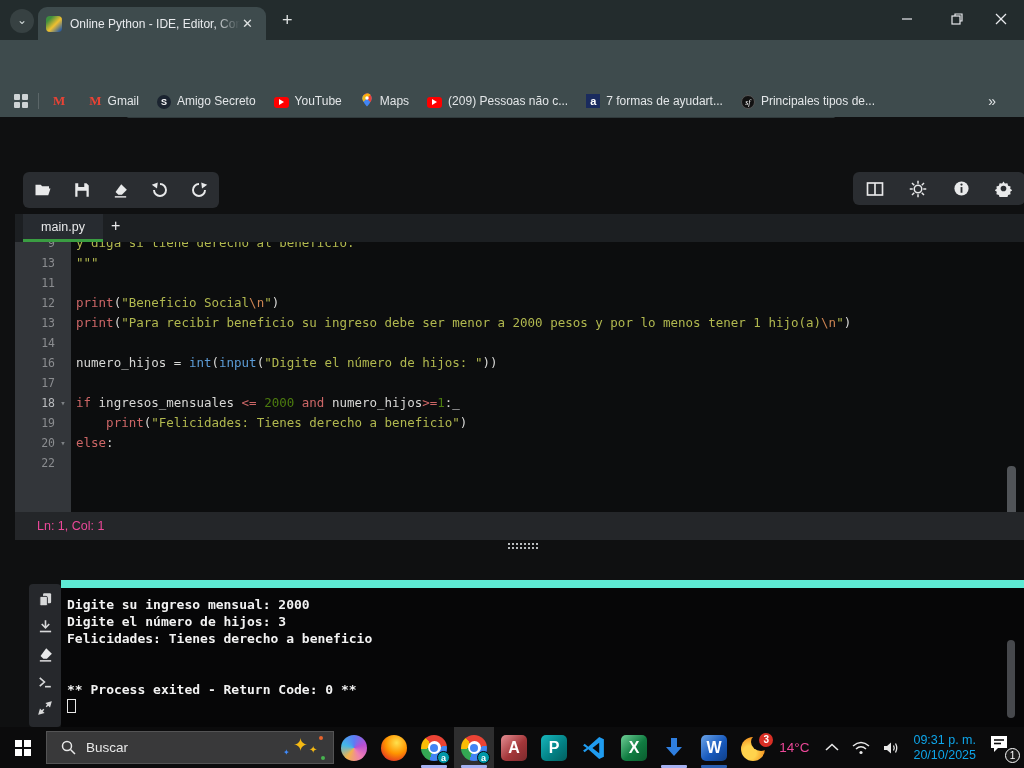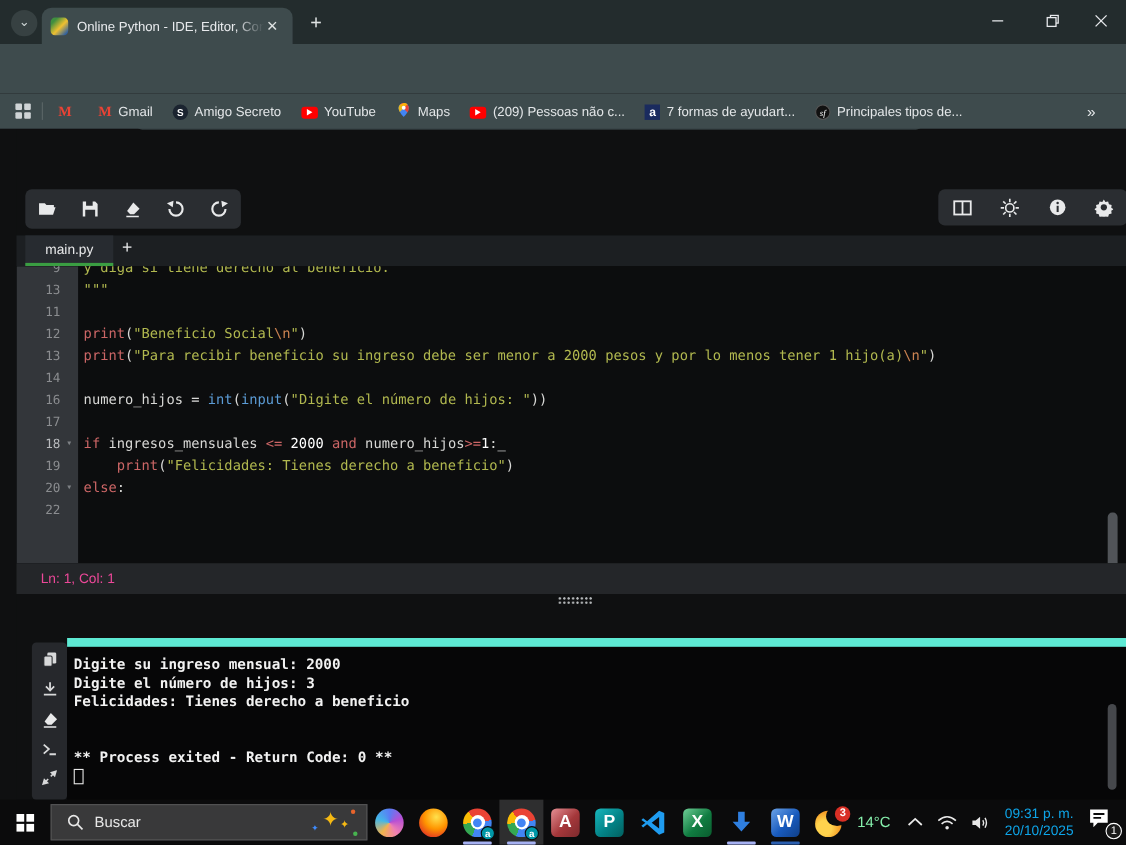--- a/index.html
+++ b/index.html
@@ -43,21 +43,21 @@
   #addfile { position:absolute; left:96px; top:3px; color:#e8e9ea; font-size:16px; }
   #editor { position:absolute; left:0; top:124px; width:1014px; height:270px; background:#0c0d0e; overflow:hidden; }
   #gutter { position:absolute; left:0; top:0; width:56px; height:100%; background:#33363a; }
   #lines { position:absolute; left:0; top:-9px; width:100%; font-family:"DejaVu Sans Mono", monospace; font-size:12.5px; line-height:20px; }
   .row { display:flex; height:20px; }
   .row .num { width:40px; text-align:right; color:#8b8d90; font-size:11.5px; flex:0 0 40px; }
   .row .fold { width:16px; color:#7d8084; font-size:9px; text-align:center; flex:0 0 16px; }
   .row .txt { margin-left:5px; white-space:pre; }
   .row.active .num { color:#b9bbbe; }
   .tk-k { color:#cc6666; } .tk-f { color:#5c9cd6; } .tk-s { color:#b1b84f; }
-  .tk-n { color:#ffffff; } .tk-e { color:#cd8452; } .tk-p { color:#d8d8d6; }
+  .tk-n { color:#4d7c0f; } .tk-e { color:#cd8452; } .tk-p { color:#d8d8d6; }
   .tk-cur { color:#e8e8e8; }
   #edscroll { position:absolute; right:13px; top:224px; width:9px; height:158px; background:#515458; border-radius:4px; }
   #statusbar { position:absolute; left:0; top:394px; width:1014px; height:28px; background:#242629; color:#ec4899; font-size:12.5px; line-height:28px; padding-left:22px; }
   #draghandle { position:absolute; left:492px; top:424px; width:32px; height:7px; background-image:radial-gradient(circle,#b9bcbe 1px,transparent 1.2px); background-size:4px 4px; }
   #cmdrow { position:absolute; left:0; top:430px; width:1014px; height:30px; background:#141619; display:flex; align-items:center; }
   .btn { height:27px; border-radius:4px; display:flex; align-items:center; justify-content:center; font-size:12.5px; font-weight:bold; }
   #runbtn { width:72px; margin-left:8px; border:1px solid #2e8540; color:#3fb950; }
   #runbtn .tri { width:0; height:0; border-left:8px solid #3fb950; border-top:5px solid transparent; border-bottom:5px solid transparent; margin-right:8px; }
   #sharebtn { width:74px; margin-left:6px; border:1px solid #6a6d70; color:#e8e9ea; }
   #dollarbtn { width:28px; margin-left:6px; border:1px solid #6a6d70; color:#e8e9ea; font-weight:bold; }
@@ -82,21 +82,21 @@
   .tbapp { width:40px; display:flex; align-items:center; justify-content:center; position:relative; }
   .tbapp.activeapp { background:#2e2e2f; }
   .indic { position:absolute; bottom:0; left:7px; right:7px; height:3px; border-radius:1px; }
   .appic { width:26px; height:26px; border-radius:5px; display:flex; align-items:center; justify-content:center; color:#fff; font-weight:bold; font-size:16px; position:relative; }
   .badge-a { position:absolute; right:-3px; bottom:-3px; width:13px; height:13px; border-radius:50%; background:#0097a7; color:#fff; font-size:9px; font-weight:bold; line-height:13px; text-align:center; border:1px solid #0b0b0c; }
   #tray { margin-left:auto; display:flex; align-items:center; }
   #weather { position:relative; width:34px; height:30px; margin-right:6px; }
   #moon { position:absolute; left:2px; top:4px; width:24px; height:24px; border-radius:50%; background:radial-gradient(circle at 35% 65%, #ffd34d 30%, #f28c1b 75%); }
   #mooncut { position:absolute; left:12px; top:0px; width:20px; height:18px; border-radius:50%; background:#0b0b0c; }
   #wbadge { position:absolute; right:0; top:0; width:14px; height:14px; border-radius:50%; background:#d92f25; color:#fff; font-size:10px; font-weight:bold; text-align:center; line-height:14px; }
-  #temp { color:#86efac; font-size:13.5px; margin-right:16px; }
+  #temp { color:#ec4899; font-size:13.5px; margin-right:16px; }
   .trayic { margin-right:13px; color:#e8e8e8; }
   #clock { color:#0ea5e9; font-size:12.5px; text-align:left; line-height:15px; margin-right:12px; }
   #notif { position:relative; width:30px; height:30px; margin-right:6px; }
   #nbadge { position:absolute; right:-2px; bottom:0; width:15px; height:15px; border-radius:50%; background:#1a1a1a; border:1.5px solid #fff; color:#fff; font-size:10px; text-align:center; line-height:13px; }
 </style>
 </head>
 <body>
 
 <div id="stage">
 

